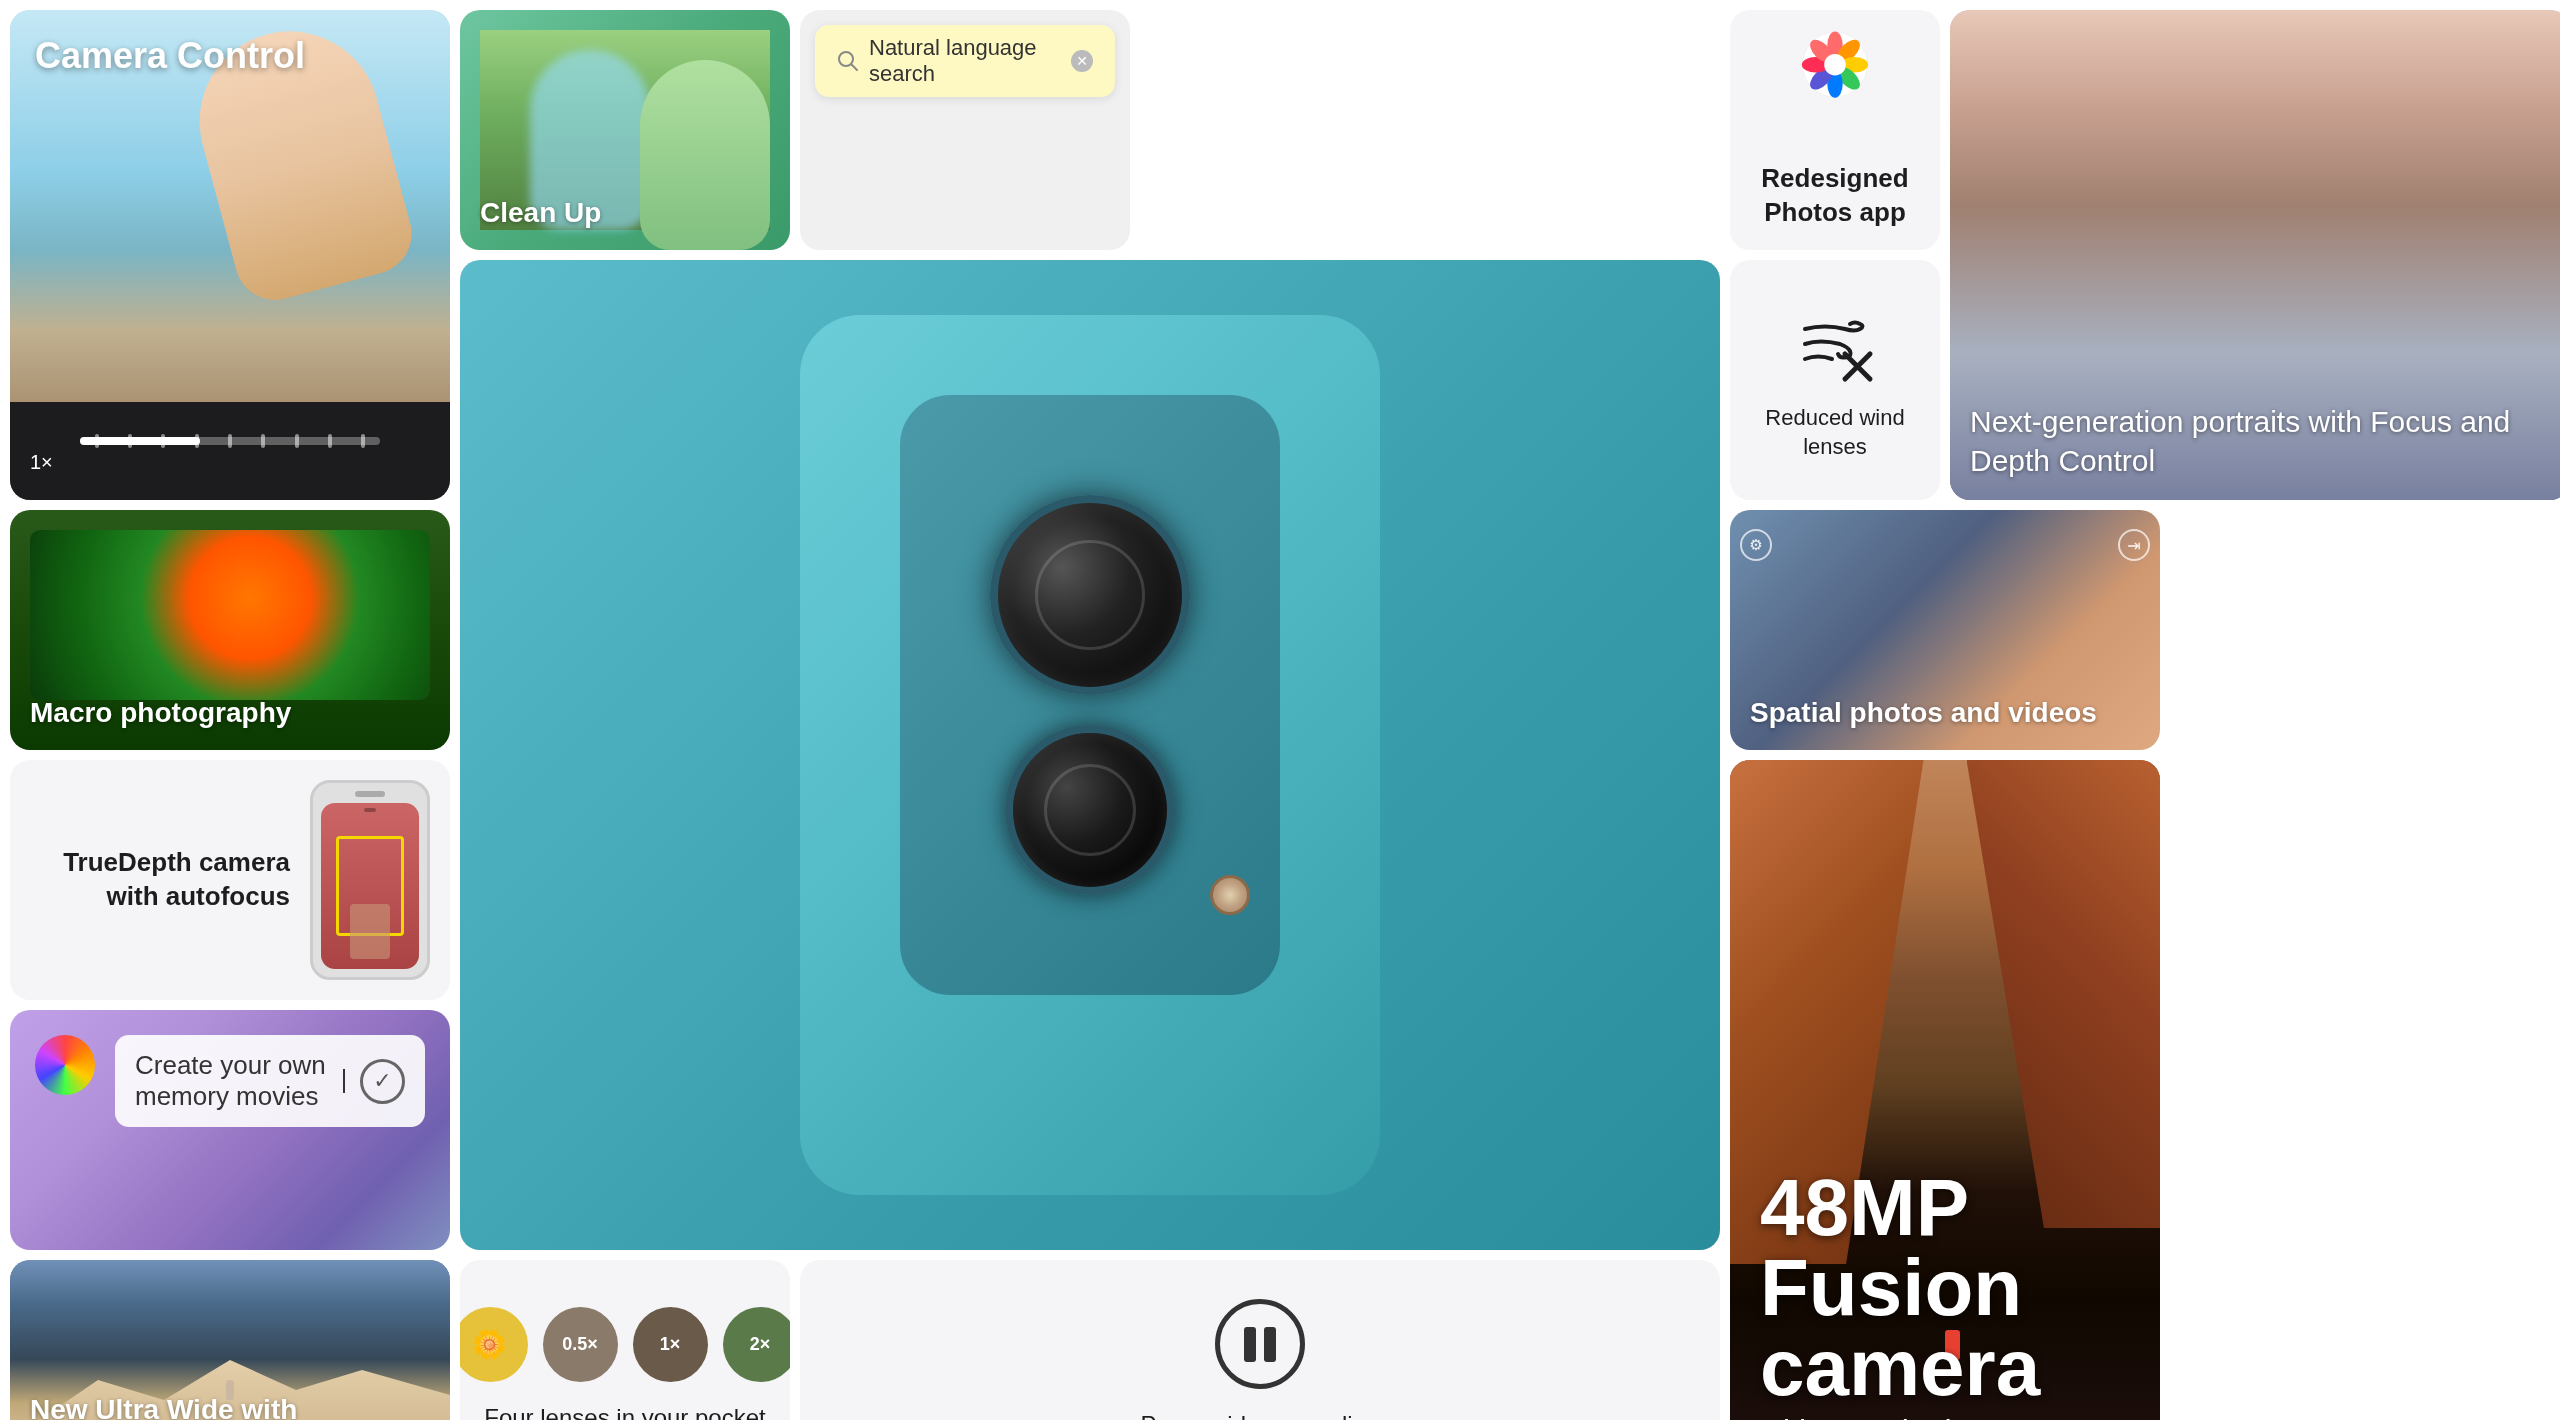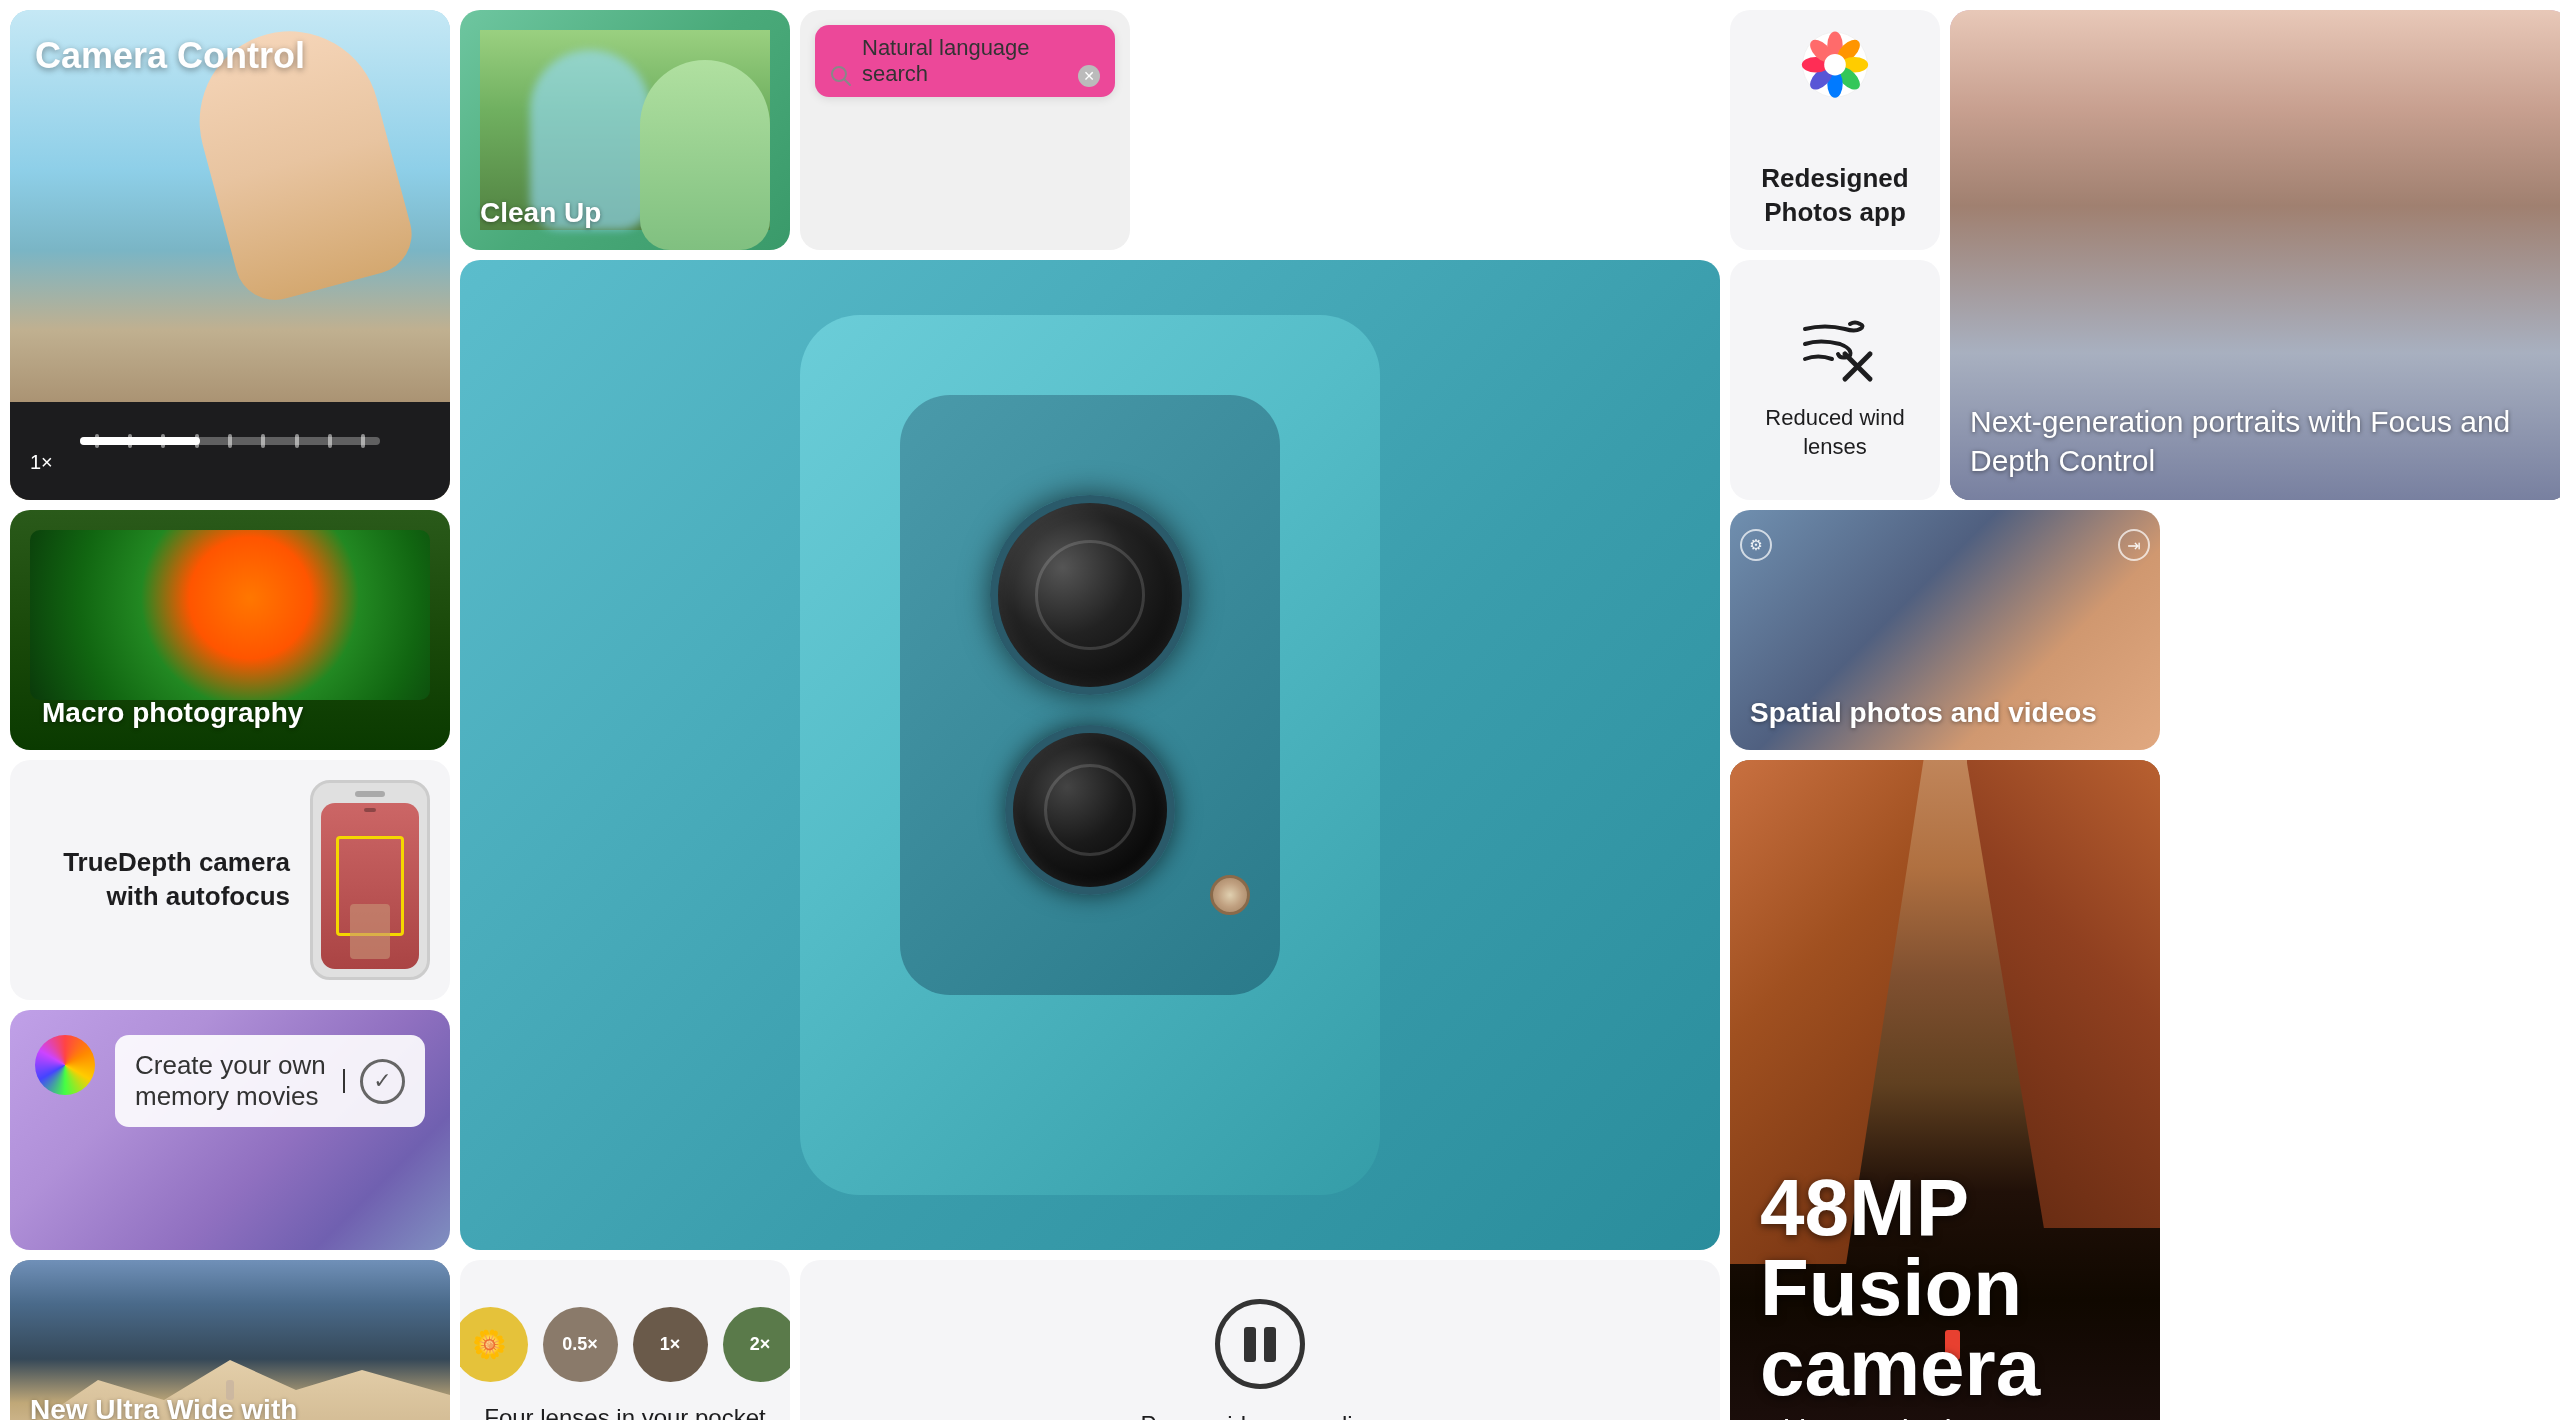--- a/index.html
+++ b/index.html
@@ -120,25 +120,25 @@
       background: #f0f0f0;
       display: flex;
       flex-direction: column;
       align-items: center;
       justify-content: space-between;
       padding: 15px;
     }
 
     .search-bar {
       width: 100%;
-      background: #ec4899;
+      background: #fef9c3;
       border-radius: 14px;
       display: flex;
-      align-items: flex-end;
-      padding: 10px 15px;
+      align-items: center;
+      padding: 10px 22px;
       gap: 10px;
       box-shadow: 0 2px 10px rgba(0,0,0,0.1);
     }
 
     .search-text {
       flex: 1;
       font-size: 22px;
       color: #333;
     }
 
@@ -764,21 +764,21 @@
         <div class="lens lens-medium">
           <div class="lens-inner-ring"></div>
         </div>
         <div class="flash-dot"></div>
       </div>
     </div>
   </div>
 
   <div class="card card-macro">
     <div class="frog-shape" style="background:radial-gradient(circle at 55% 40%, #ff7700 0%, #ff5500 25%, #228822 45%, #116611 70%, #0a3a0a 100%);"></div>
-    <span class="card-title" style="position:relative;z-index:2;margin-left:12px;">Macro photography</span>
+    <span class="card-title" style="position:relative;z-index:2;">Macro photography</span>
   </div>
 
   <div class="card card-truedepth" style="background:#f5f5f7;">
     <div class="truedepth-text">
       <span class="truedepth-title" style="white-space:pre-line;">TrueDepth camera
 with autofocus</span>
     </div>
     <div class="phone-mockup">
       <div style="width:30px;height:6px;background:#aaa;border-radius:3px;margin-bottom:6px;"></div>
       <div class="phone-screen">

